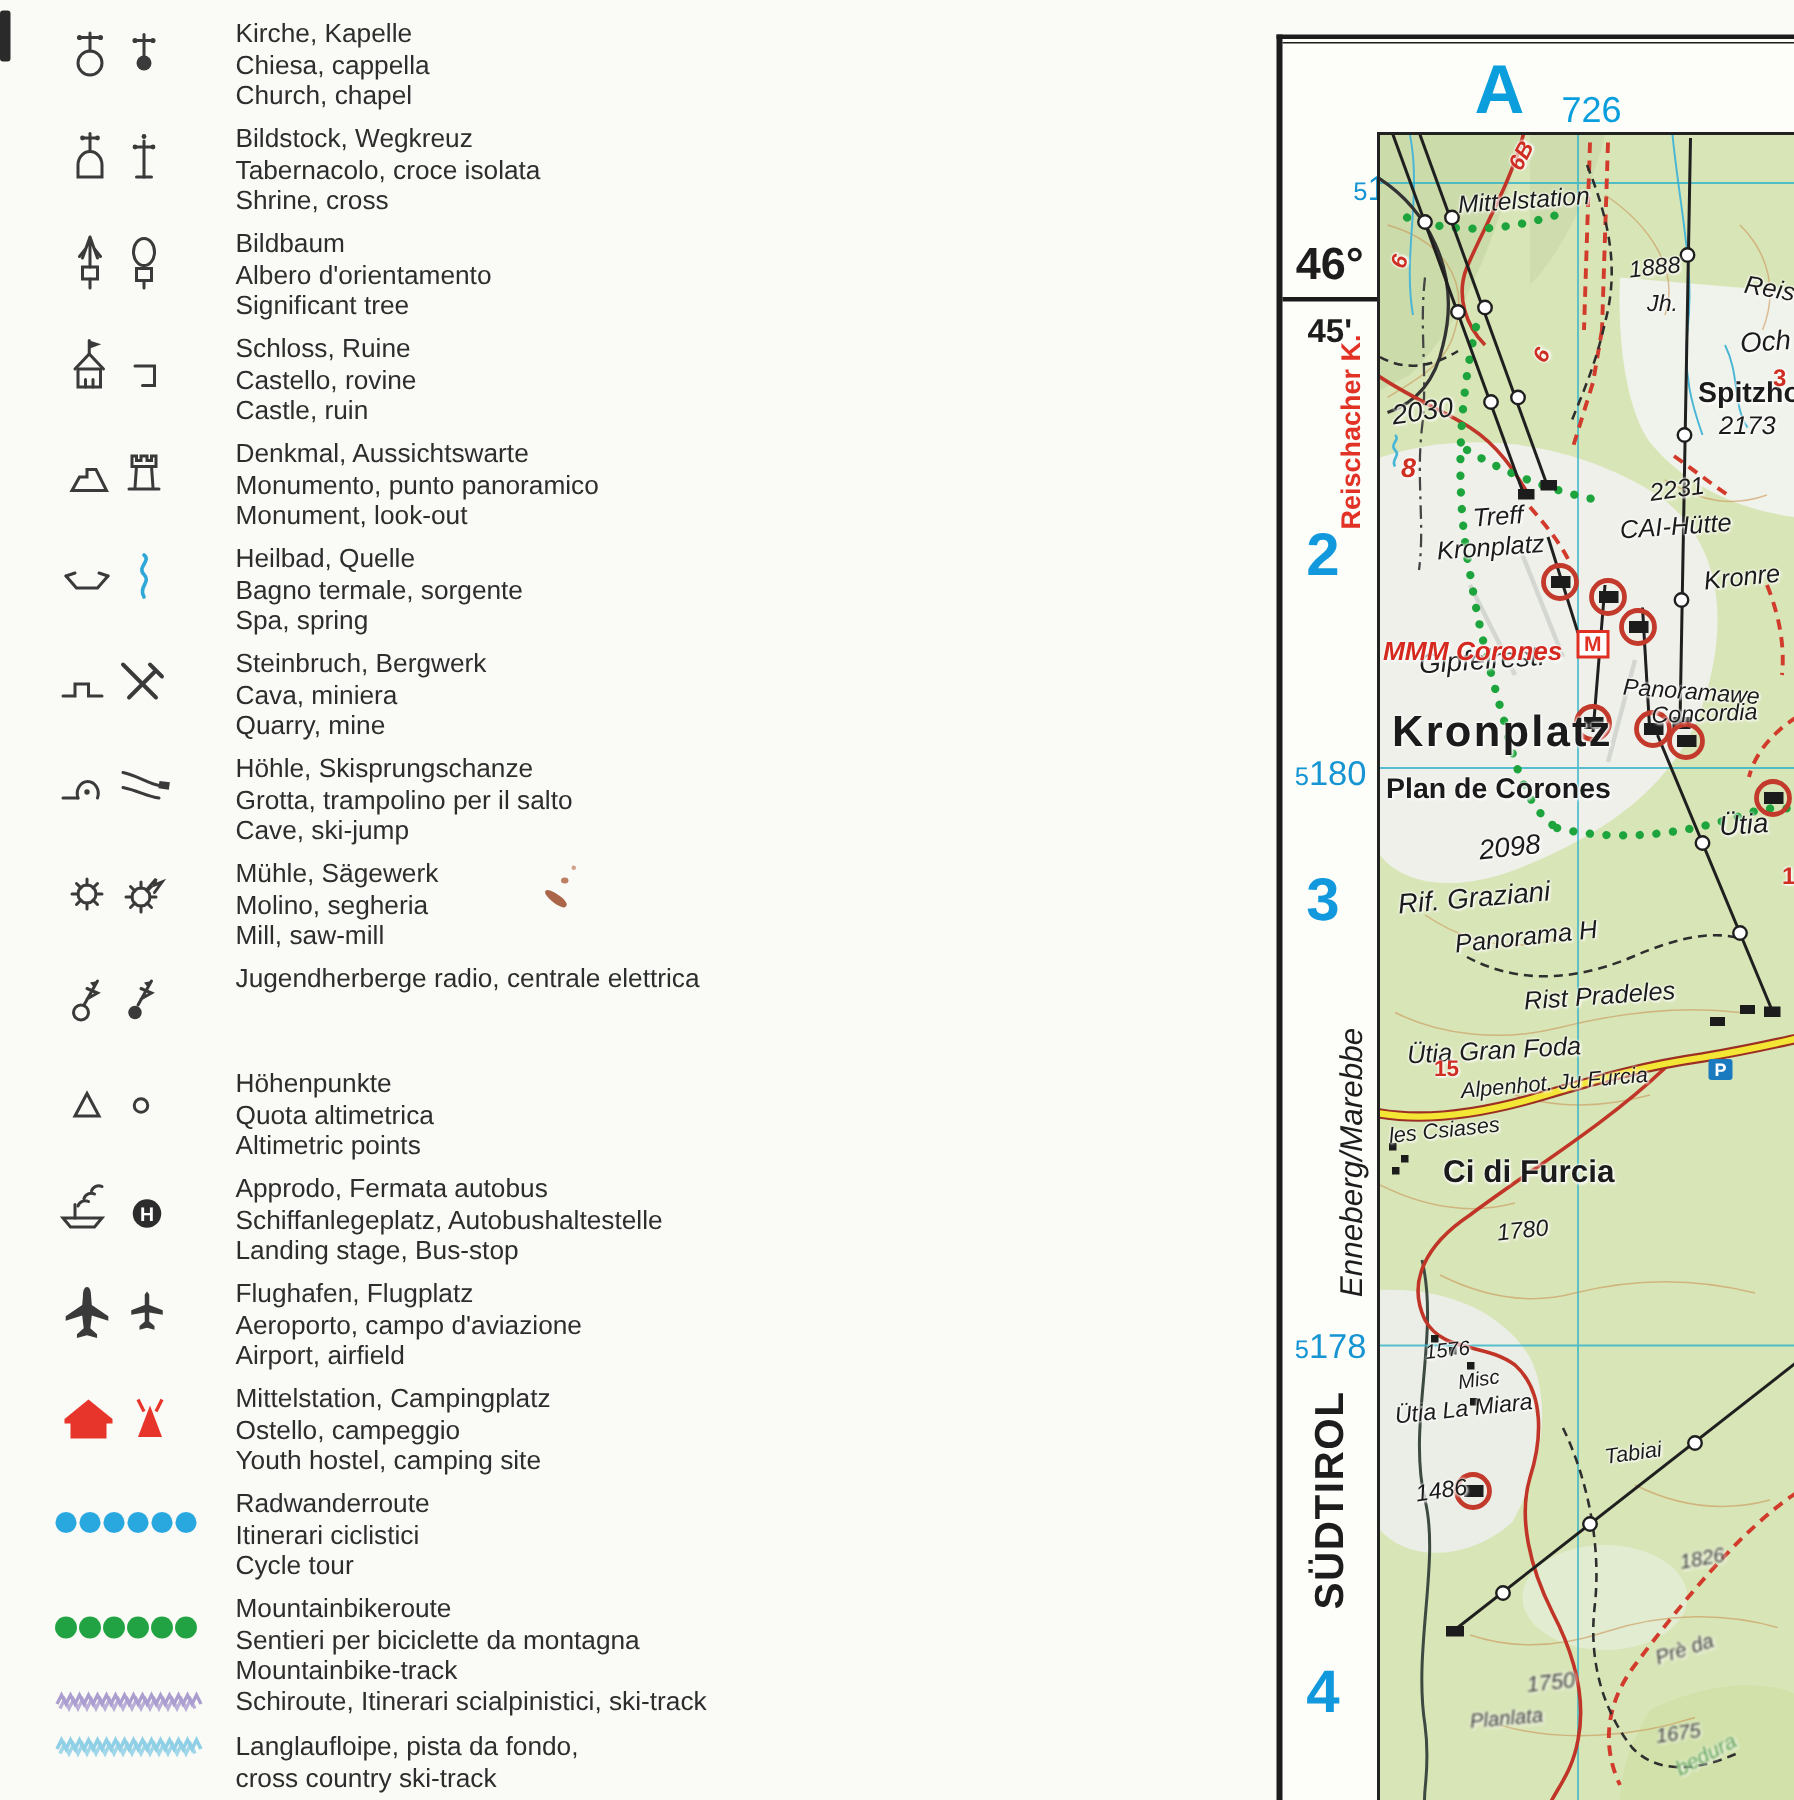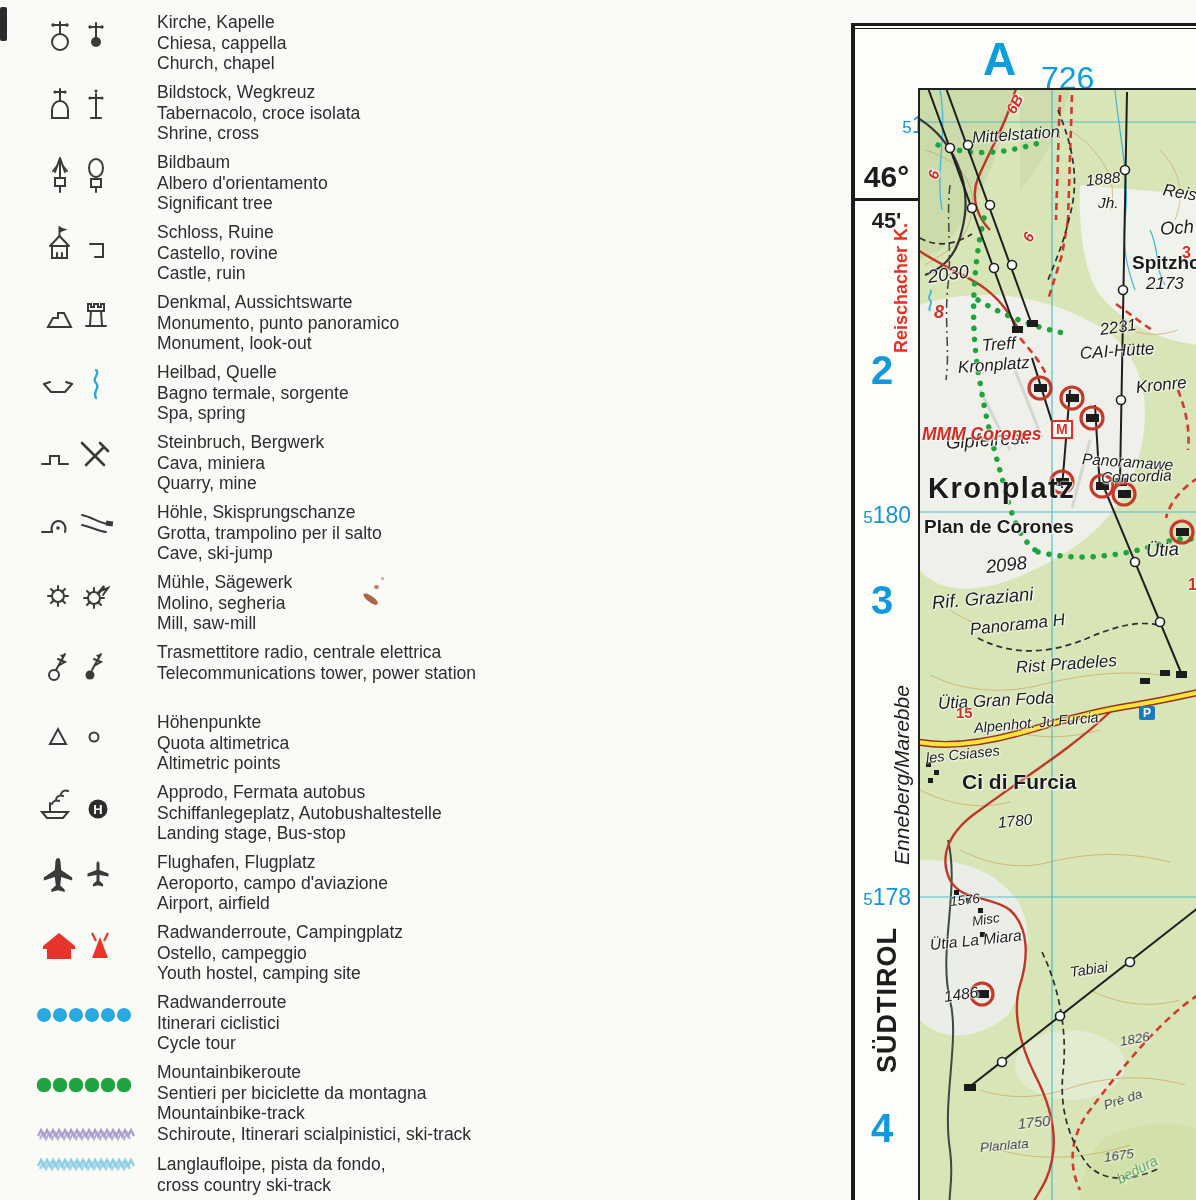--- a/index.html
+++ b/index.html
@@ -8,21 +8,21 @@
   
   .legend-row{position:absolute;left:0;width:850px;}
   .legend-icons{position:absolute;left:30px;top:0;}
   .legend-text{position:absolute;left:157px;top:0;font-size:17.5px;line-height:20.5px;color:#2d2d2d;}
   .legend-text div{white-space:nowrap;}
   
   .sheet{position:absolute;left:851px;top:23px;width:345px;height:1177px;background:#fdfdfa;
          border-left:4px solid #1c1c1c;border-top:3px solid #1c1c1c;}
   .sheet-innerline{position:absolute;left:0;top:2px;width:100%;height:1px;background:#1c1c1c;}
   .corner-letter{position:absolute;left:128px;top:6px;font-size:46px;font-weight:bold;color:#0a9fdc;}
-  .easting{position:absolute;left:186px;top:34px;font-size:32px;color:#0a9fdc;}
+  .easting{position:absolute;left:186px;top:34px;font-size:24px;color:#0a9fdc;}
   .margin-col{position:absolute;left:0;top:0;width:63px;height:100%;}
   .northing{position:absolute;width:56px;text-align:right;font-size:23px;color:#1695d2;}
   .northing::first-letter{font-size:17px;}
   .latlabel{position:absolute;width:63px;text-align:center;font-weight:bold;color:#1d1d1d;}
   .latline{position:absolute;left:0;top:172px;width:63px;height:3px;background:#1b1b1b;}
   .secnum{position:absolute;width:54px;text-align:center;font-size:40px;font-weight:bold;color:#1299dd;}
   .vtext{position:absolute;white-space:nowrap;transform:translate(-50%,-50%) rotate(-90deg);}
   .vt-red{color:#e23125;font-weight:600;font-size:18px;}
   .vt-it{color:#1d1d1d;font-style:italic;font-size:21px;}
   .vt-bold{color:#1d1d1d;font-weight:bold;font-size:27px;letter-spacing:1px;}
@@ -244,22 +244,21 @@
               <path d="M26,28 L35,12 M28,24 l7,-4 l-7,-3"></path>
             </g>
             <path d="M35,12 l-5,1 l3,4 z" fill="#3a3a3a"></path>
             <circle cx="60" cy="33" r="4.5" fill="#3a3a3a"></circle>
             <g stroke="#3a3a3a" stroke-width="2" fill="none" stroke-linecap="round">
               <path d="M62,28 L71,12 M64,24 l7,-4 l-7,-3"></path>
             </g>
             <path d="M71,12 l-5,1 l3,4 z" fill="#3a3a3a"></path>
           </svg></div>
         <div class="legend-text">
-          <div>Trasmettitore radio, centrale elettrica</div>
-          <div>Telecommunications tower, power station</div>
+          <div>Jugendherberge radio, centrale elettrica</div>
         </div>
       </div>
       <div class="legend-row" style="top: 712px;">
         <div class="legend-icons"><svg width="110" height="46">
             <g stroke="#3a3a3a" stroke-width="2" fill="none" stroke-linecap="round">
               <path d="M20,32 L28,17 L36,32 Z"></path>
               <circle cx="64" cy="25" r="4.5"></circle>
             </g>
           </svg></div>
         <div class="legend-text">
@@ -297,21 +296,21 @@
       </div>
       <div class="legend-row" style="top: 922px;">
         <div class="legend-icons"><svg width="110" height="46">
             <path d="M13,24 L29,11 L45,24 v3 h-4 v10 H17 V27 h-4 z" fill="#e8352b"></path>
             <path d="M62,36 L70,15 L78,36 z" fill="#e8352b"></path>
             <g stroke="#e8352b" stroke-width="2.2" fill="none">
               <path d="M66,19 L62,11 M74,19 L78,11"></path>
             </g>
           </svg></div>
         <div class="legend-text">
-          <div>Radwanderroute, Campingplatz</div>
+          <div>Mittelstation, Campingplatz</div>
           <div>Ostello, campeggio</div>
           <div>Youth hostel, camping site</div>
         </div>
       </div>
       <div class="legend-row" style="top: 992px;">
         <div class="legend-icons"><svg width="130" height="46">
             <g fill="#29a8e0">
               <circle cx="14" cy="23" r="7"></circle>
               <circle cx="30" cy="23" r="7"></circle>
               <circle cx="46" cy="23" r="7"></circle>

